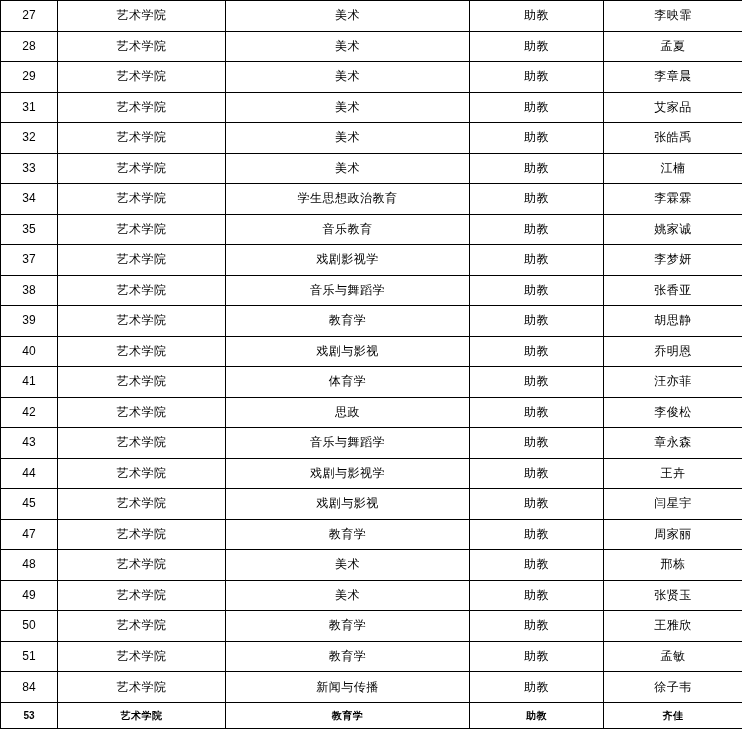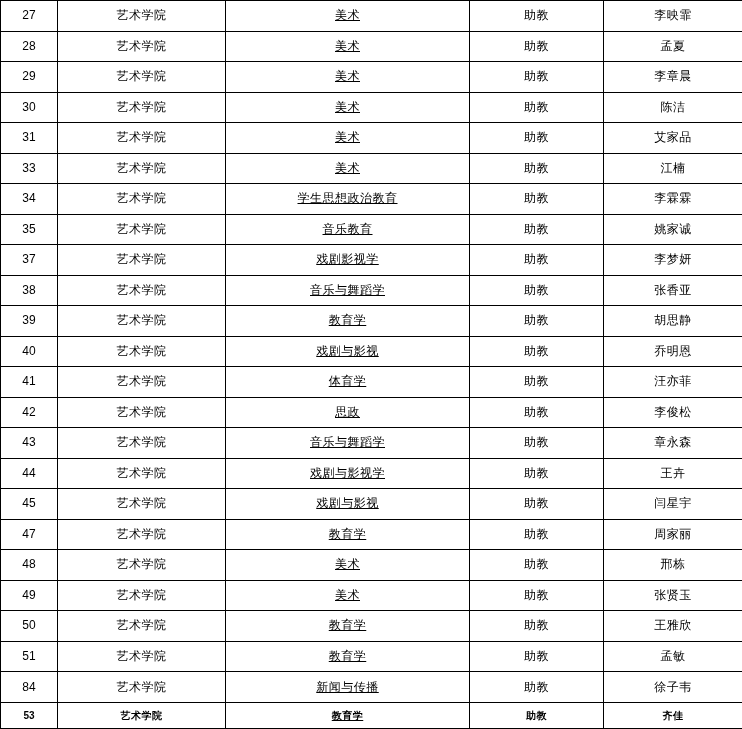--- a/index.html
+++ b/index.html
@@ -36,21 +36,21 @@
     overflow: hidden;
   }
   col.c-index { width: 57px; }
   col.c-college { width: 168px; }
   col.c-major { width: 244px; }
   col.c-title { width: 134px; }
   col.c-name { width: 139px; }
 
   td.index-cell { font-size: 12.5px; }
   td.college-cell { font-size: 12px; letter-spacing: 0.5px; }
-  td.major-cell { font-size: 12px; letter-spacing: 0.5px; text-decoration: underline; }
+  td.major-cell { font-size: 12px; letter-spacing: 0.5px; }
   td.title-cell { font-size: 12px; letter-spacing: 0.5px; margin-top: 13px; }
   td.name-cell { font-size: 12px; letter-spacing: 0.5px; }
 
   tr.last-row td { font-size: 10px; font-weight: 600; }
 </style>
 </head>
 <body>
 
 <div class="sheet">
   <table class="roster">
@@ -77,32 +77,32 @@
           <td class="name-cell">孟夏</td>
         </tr>
         <tr>
           <td class="index-cell">29</td>
           <td class="college-cell">艺术学院</td>
           <td class="major-cell">美术</td>
           <td class="title-cell">助教</td>
           <td class="name-cell">李章晨</td>
         </tr>
         <tr>
-          <td class="index-cell">30</td>
-          <td class="college-cell">艺术学院</td>
-          <td class="major-cell">美术</td>
-          <td class="title-cell">助教</td>
-          <td class="name-cell">陈洁</td>
-        </tr>
-        <tr>
           <td class="index-cell">31</td>
           <td class="college-cell">艺术学院</td>
           <td class="major-cell">美术</td>
           <td class="title-cell">助教</td>
           <td class="name-cell">艾家品</td>
+        </tr>
+        <tr>
+          <td class="index-cell">32</td>
+          <td class="college-cell">艺术学院</td>
+          <td class="major-cell">美术</td>
+          <td class="title-cell">助教</td>
+          <td class="name-cell">张皓禹</td>
         </tr>
         <tr>
           <td class="index-cell">33</td>
           <td class="college-cell">艺术学院</td>
           <td class="major-cell">美术</td>
           <td class="title-cell">助教</td>
           <td class="name-cell">江楠</td>
         </tr>
         <tr>
           <td class="index-cell">34</td>

